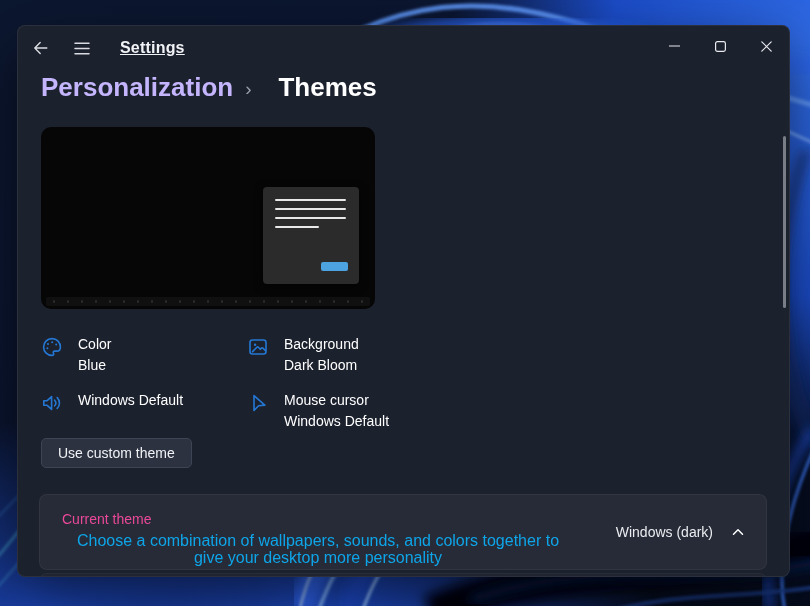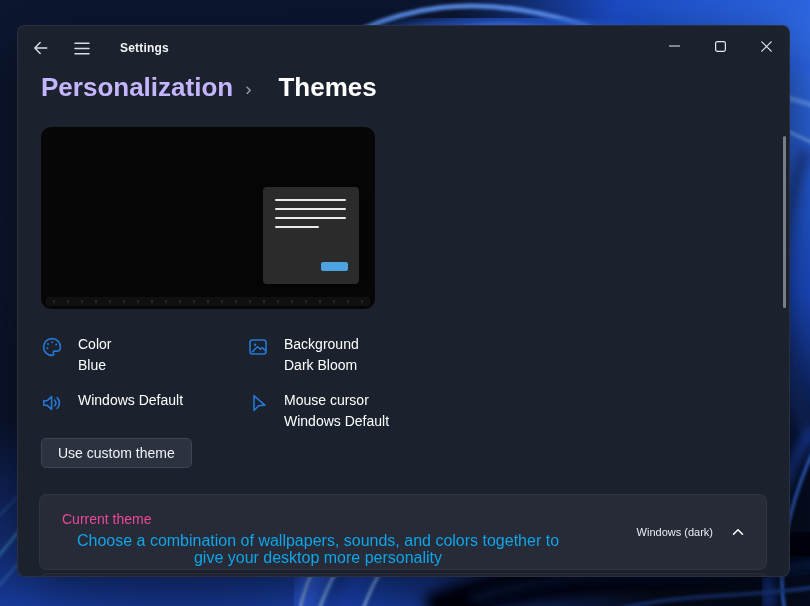--- a/index.html
+++ b/index.html
@@ -9,21 +9,21 @@
   
   .win{position:absolute;left:17px;top:25px;width:773px;height:552px;
     background:#1c212e;border:1px solid rgba(255,255,255,.07);box-sizing:border-box;
     border-radius:8px;box-shadow:0 22px 60px rgba(0,0,0,.55);overflow:hidden;}
   
   .titlebar{position:absolute;left:0;top:0;right:0;height:44px;display:flex;align-items:center;}
   .tb-btn{display:flex;align-items:center;justify-content:center;width:28px;height:28px;
     border-radius:4px;cursor:pointer;}
   .tb-back{margin-left:8px;}
   .tb-menu{margin-left:14px;}
-  .app-title{margin-left:24px;color:#f2f3f6;font-size:12px;font-weight:700;letter-spacing:.2px;}
+  .app-title{margin-left:24px;color:#f2f3f6;font-size:16px;font-weight:700;letter-spacing:.2px;text-decoration:underline;}
   .caption-controls{position:absolute;right:0;top:0;display:flex;height:40px;}
   .cap-btn{width:46px;height:40px;display:flex;align-items:center;justify-content:center;cursor:pointer;}
   
   .breadcrumb{position:absolute;left:23px;top:46px;display:flex;align-items:center;white-space:nowrap;}
   .crumb-root{font-size:26px;font-weight:600;color:#c4b5fd;}
   .crumb-sep{font-size:19px;color:#9aa0ab;margin:2px 11px 0 12px;}
   .crumb-cur{font-size:26px;font-weight:600;color:#ffffff;margin-left:16px;}
   
   .preview{position:absolute;left:23px;top:101px;width:334px;height:182px;background:#060606;
     border-radius:10px;}
@@ -46,21 +46,21 @@
   
   .custom-btn{position:absolute;left:23px;top:412px;height:30px;display:inline-flex;align-items:center;
     padding:4px 16px;background:#2c3240;border:1px solid #3d4453;border-radius:5px;
     color:#f0f2f5;font-size:14px;cursor:pointer;box-sizing:border-box;}
   
   .ct-card{position:absolute;left:21px;top:468px;width:728px;height:76px;background:#262b37;
     border:1px solid rgba(255,255,255,.05);box-sizing:border-box;border-radius:8px;cursor:pointer;}
   .ct-title{position:absolute;left:22px;top:16px;font-size:14px;color:#ec4899;}
   .ct-desc{position:absolute;left:22px;top:37px;width:512px;font-size:16px;line-height:17px;color:#0ea5e9;text-align:center;}
   .ct-right{position:absolute;right:22px;top:0;height:100%;display:flex;align-items:center;gap:19px;}
-  .ct-value{font-size:11px;color:#eaecef;}
+  .ct-value{font-size:14px;color:#eaecef;}
   .ct-chevron{display:flex;align-items:center;cursor:pointer;}
   .ct-sliver{position:absolute;left:21px;top:547px;width:728px;height:10px;background:#1f2430;
     border-radius:8px 8px 0 0;border:1px solid rgba(255,255,255,.04);border-bottom:none;box-sizing:border-box;}
   
   .scroll-thumb{position:absolute;right:3px;top:110px;width:3px;height:172px;border-radius:2px;
     background:rgba(170,175,182,.65);cursor:pointer;}
   svg{display:block;}
 </style>
 </head>
 <body>

